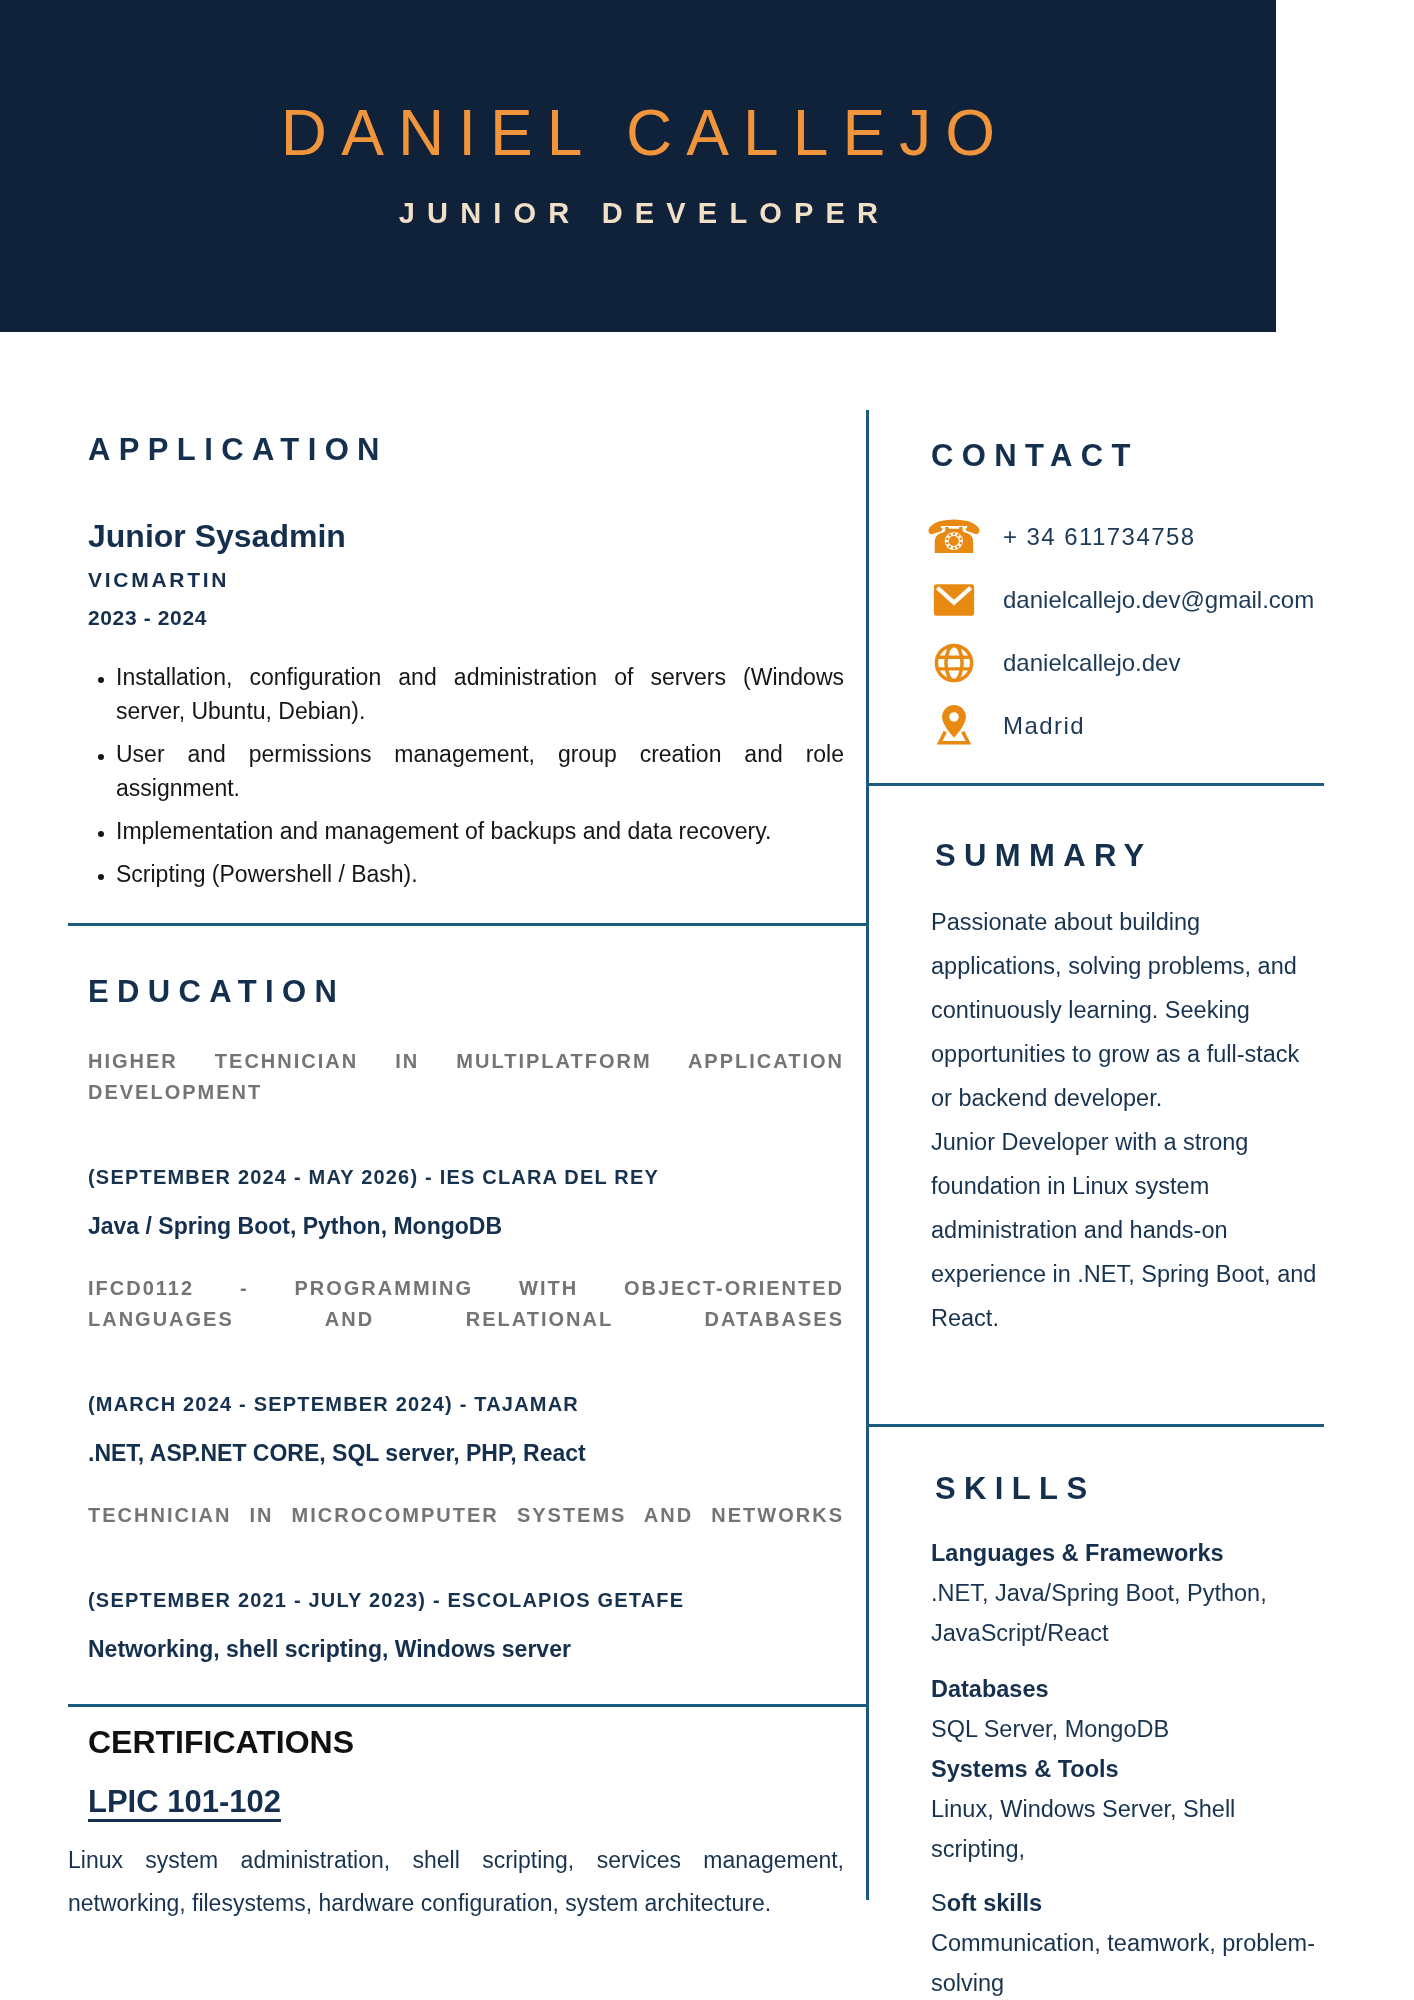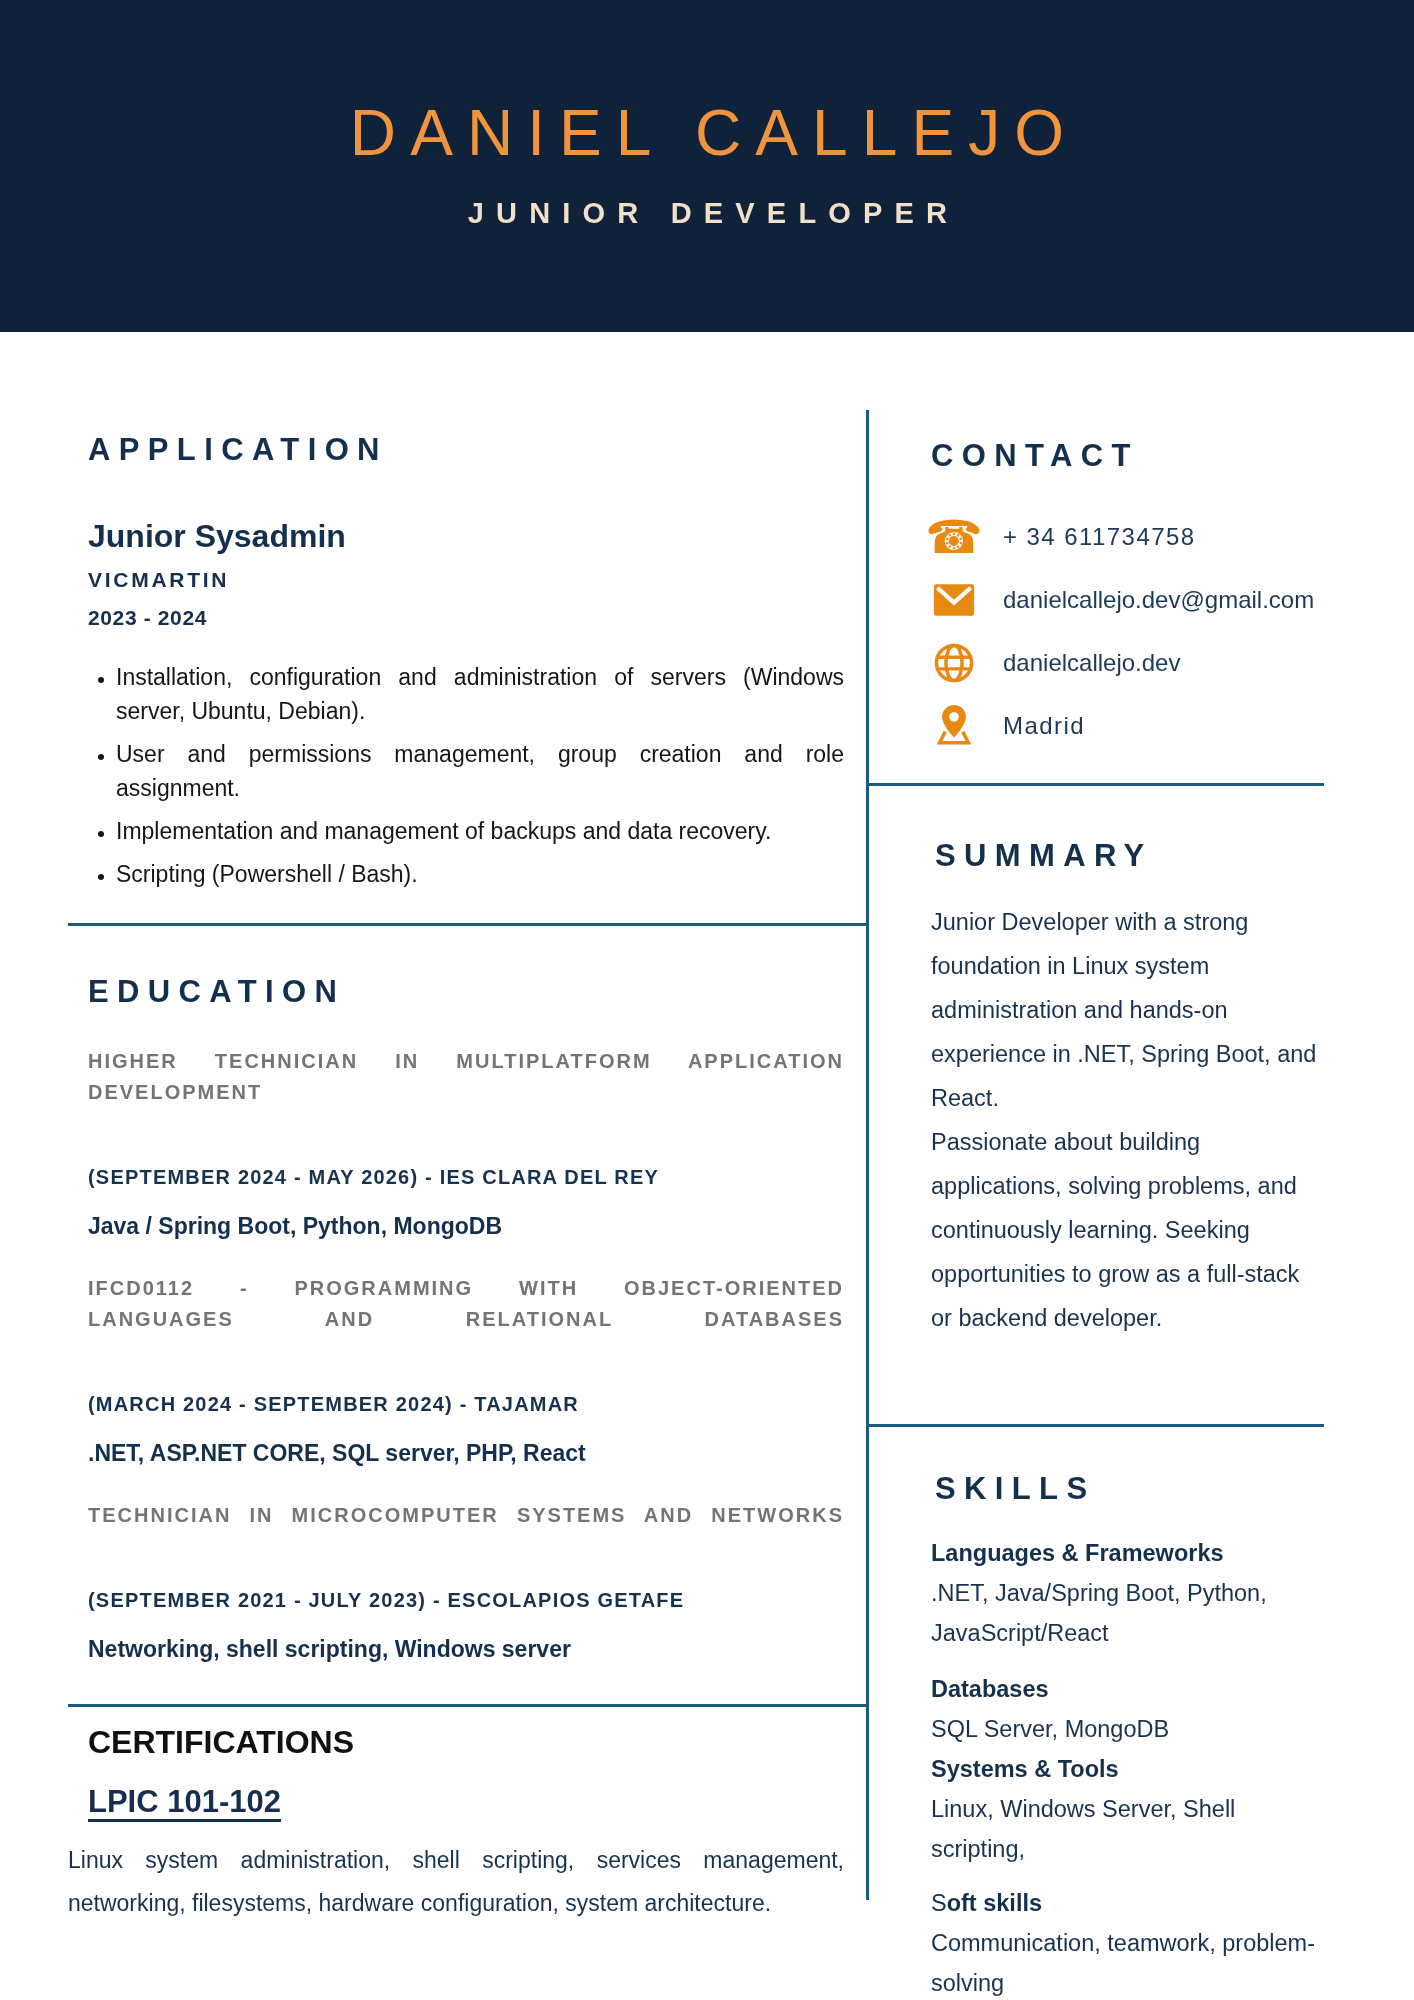--- a/index.html
+++ b/index.html
@@ -12,21 +12,21 @@
     height: 2000px;
     background: #ffffff;
     overflow: hidden;
     margin: 0 auto;
   }
 
   
   .hero {
     position: absolute;
     left: 0; top: 0;
-    width: 1414px;
+    width: 1276px;
     height: 332px;
     background: #10223A;
     text-align: center;
     padding-top: 95px;
   }
   .hero-name {
     font-size: 64px;
     font-weight: 400;
     line-height: 76px;
     letter-spacing: 0.22em;
@@ -350,22 +350,22 @@
         </span>
         <span class="contact-text spaced">Madrid</span>
       </div>
 
     </div>
 
     <div class="hr-right div-contact"></div>
 
     <div class="sec-heading h-summary pad-r">SUMMARY</div>
     <div class="summary-text pad-r">
+      <p>Passionate about building applications, solving problems, and continuously learning. Seeking opportunities to grow as a full-stack or backend developer.</p>
       <p>Junior Developer with a strong foundation in Linux system administration and hands-on experience in .NET, Spring Boot, and React.</p>
-      <p>Passionate about building applications, solving problems, and continuously learning. Seeking opportunities to grow as a full-stack or backend developer.</p>
     </div>
 
     <div class="hr-right div-summary"></div>
 
     <div class="sec-heading h-skills pad-r">SKILLS</div>
 
     <div class="skills-groups pad-r">
 
       <div class="g-langs">
         <div class="skill-label">Languages &amp; Frameworks</div>

